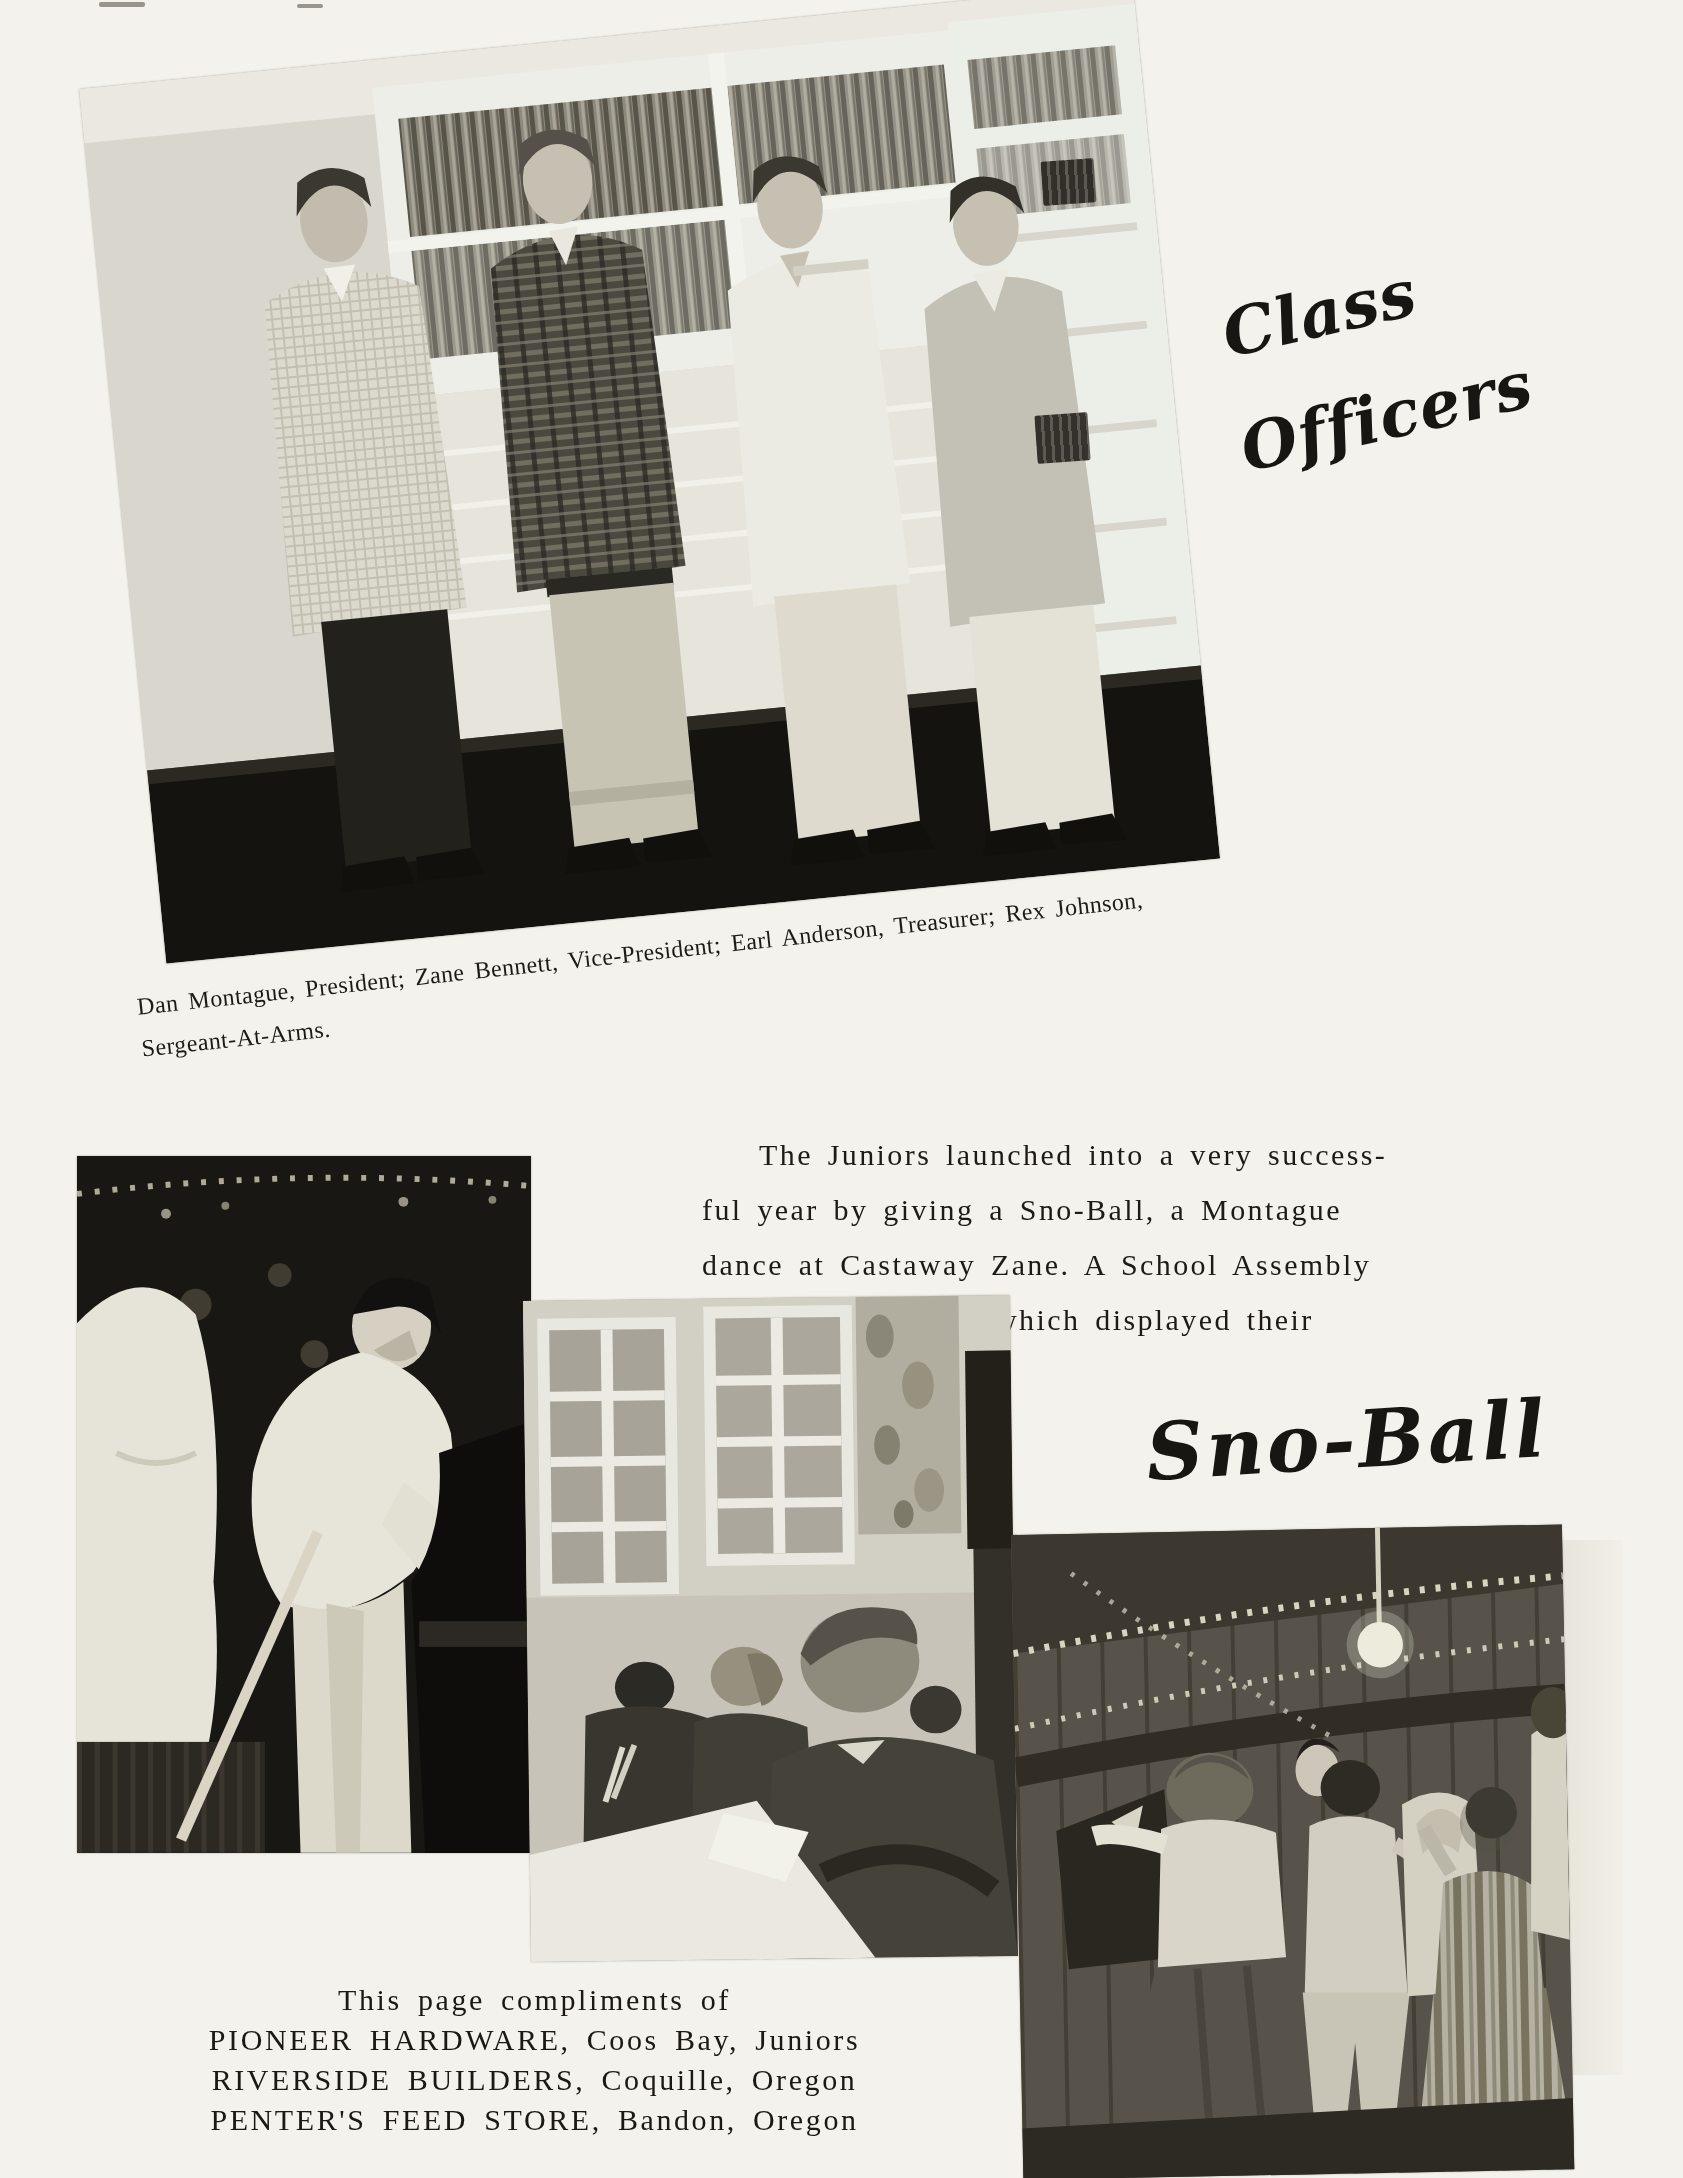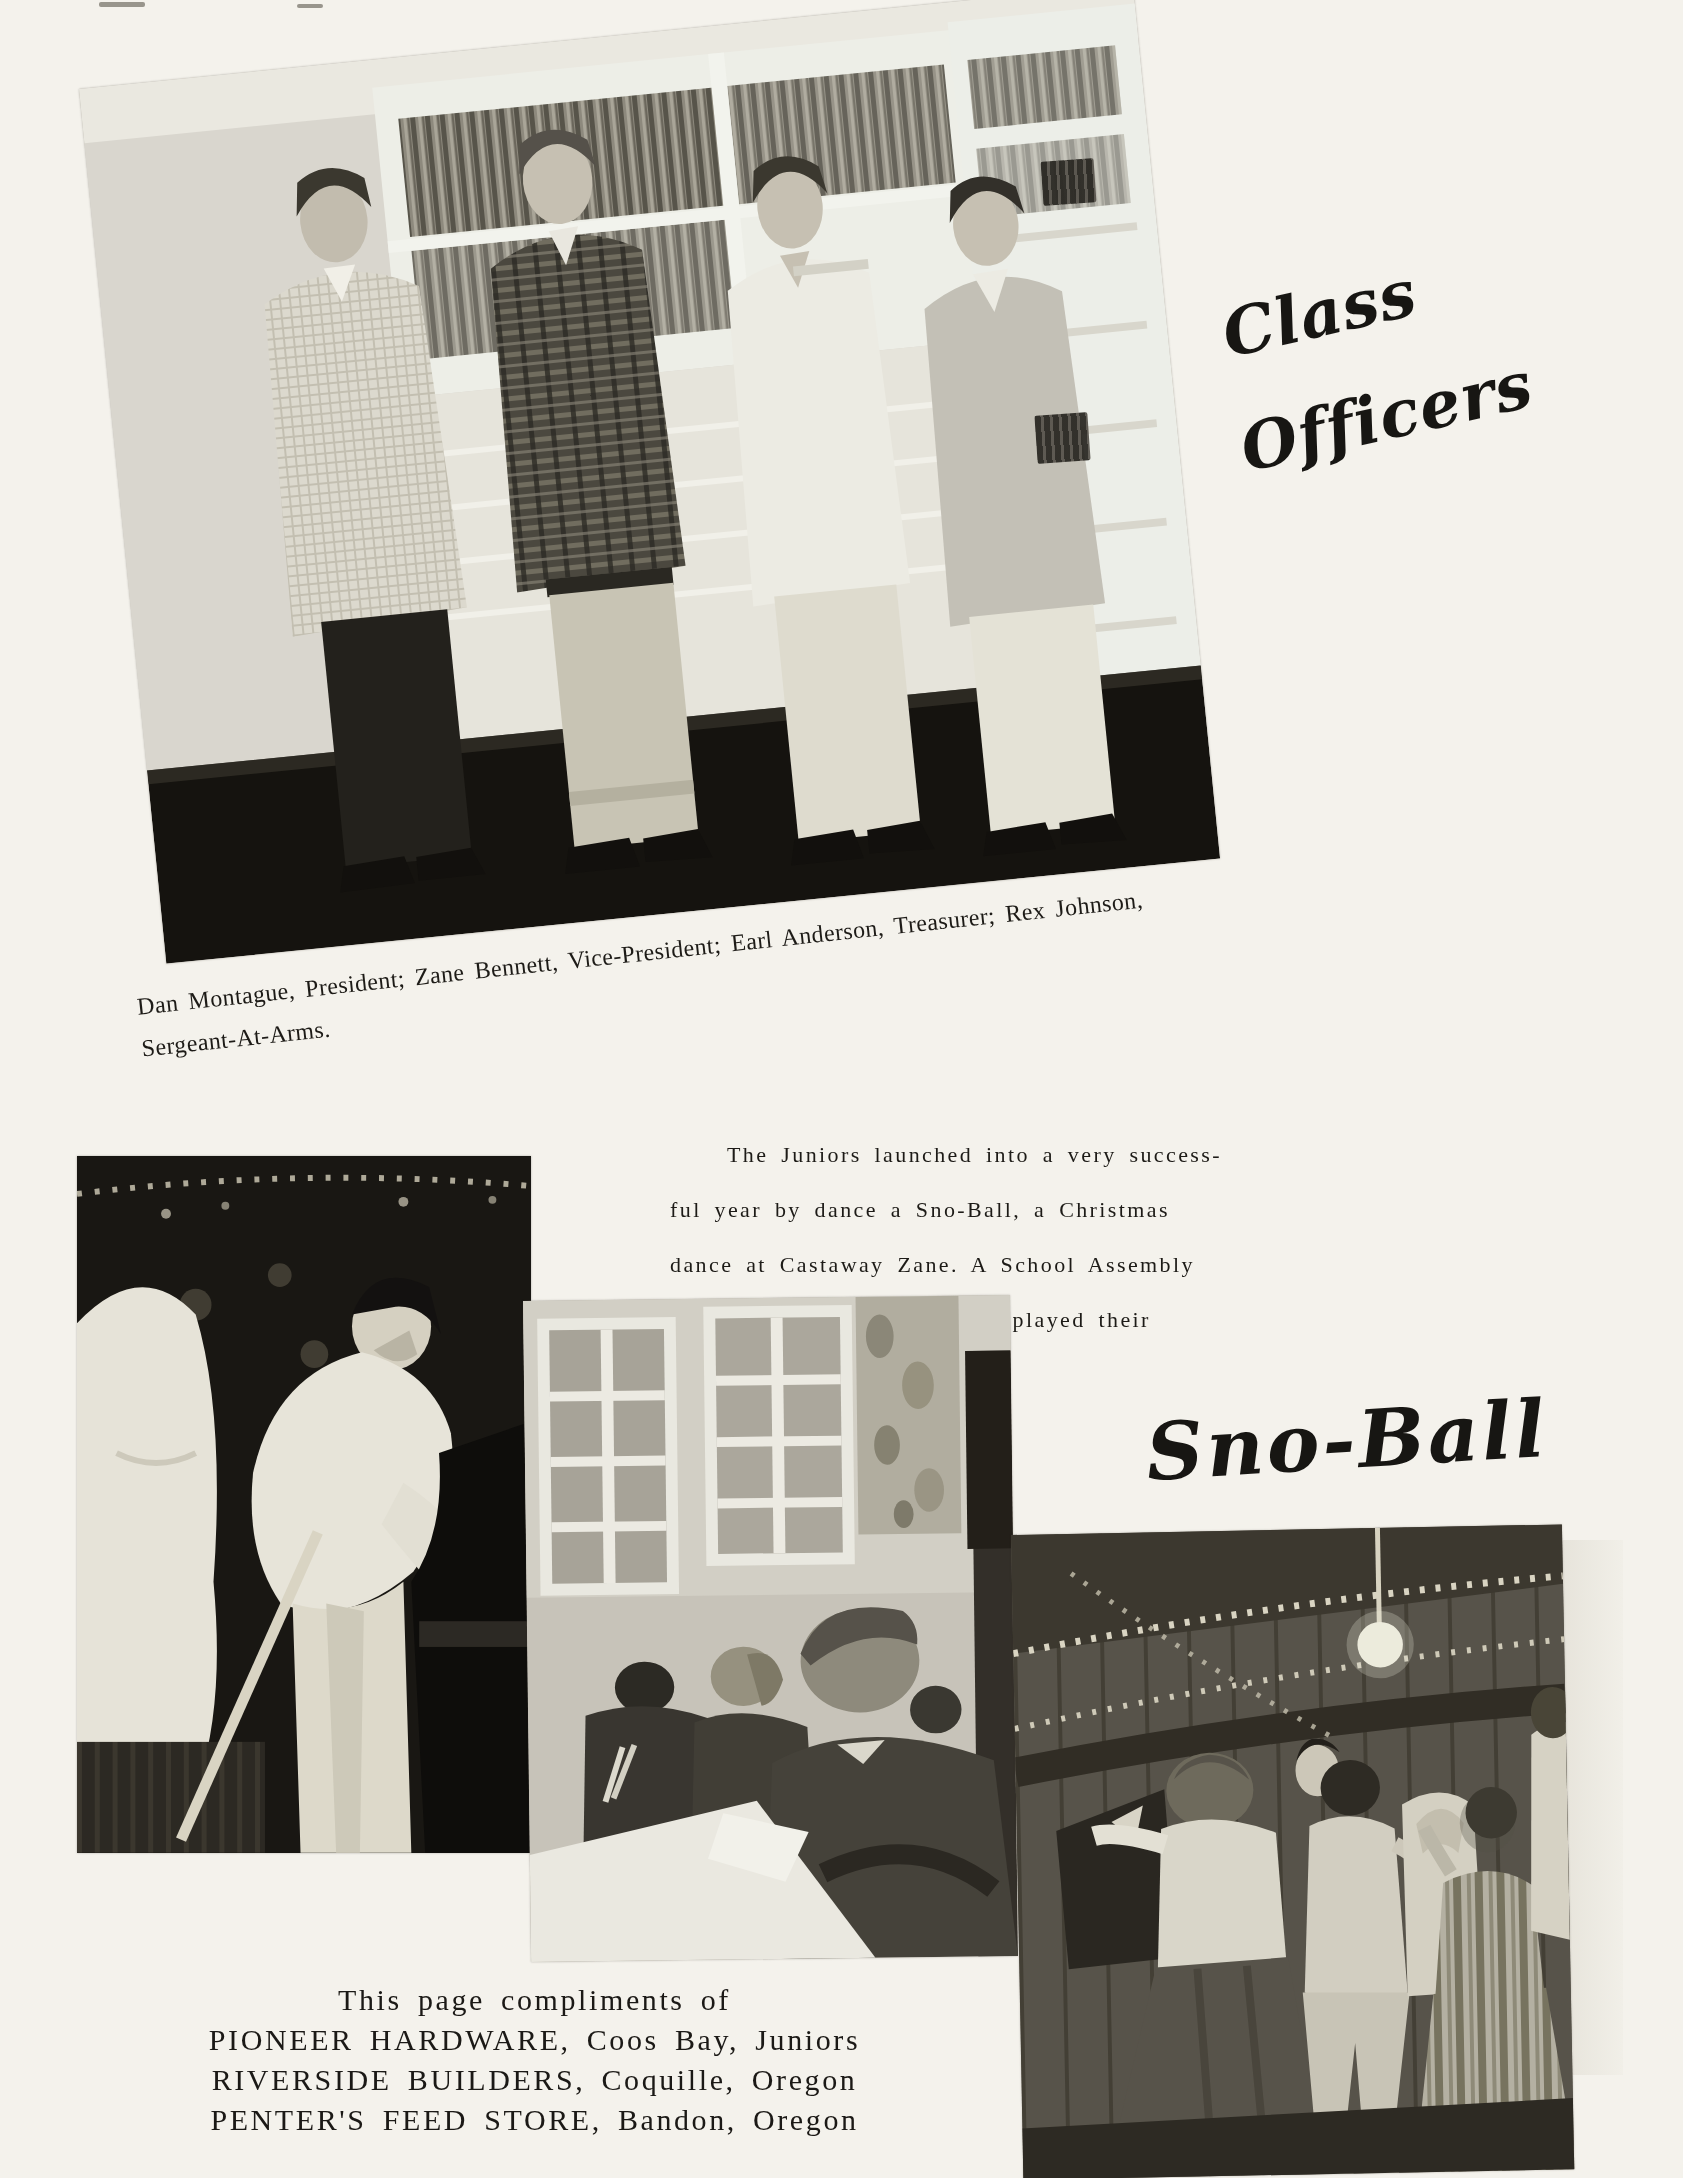--- a/index.html
+++ b/index.html
@@ -20,22 +20,22 @@
   }
   #class-word{left:1221px;top:275px;font-size:65px;transform:rotate(-13deg);letter-spacing:1px;}
   #officers-word{left:1238px;top:378px;font-size:65px;transform:rotate(-13deg);letter-spacing:1px;}
   #snoball-word{left:1146px;top:1394px;font-size:79px;transform:rotate(-3.5deg);letter-spacing:3px;}
   #caption{
     position:absolute;left:135px;top:986px;width:1168px;
     transform:rotate(-6.1deg);transform-origin:top left;
     font-size:24px;letter-spacing:0.4px;word-spacing:4px;line-height:42px;color:#1d1b17;
   }
   #paragraph{
-    position:absolute;left:670px;top:1127px;width:752px;
-    font-size:22px;line-height:55px;letter-spacing:2.4px;word-spacing:5px;color:#1d1b17;
+    position:absolute;left:702px;top:1127px;width:752px;
+    font-size:30px;line-height:55px;letter-spacing:2.4px;word-spacing:5px;color:#1d1b17;
   }
   #paragraph .pline:first-child{padding-left:57px;}
   #sponsors{
     position:absolute;left:168px;top:1980px;width:733px;text-align:center;
     font-size:30px;line-height:40px;letter-spacing:2.6px;word-spacing:6px;color:#1b1916;
   }
   .ink-mark{
     position:absolute;width:53px;height:44px;background:
       repeating-linear-gradient(90deg,#26241f 0 6px,#55514a 6px 9px);
     opacity:.92;border-radius:2px;
@@ -161,21 +161,21 @@
 <div class="script-title" id="officers-word">Officers</div>
 <div class="script-title" id="snoball-word">Sno-Ball</div>
 
 <div id="caption">
   <div>Dan Montague, President; Zane Bennett, Vice-President; Earl Anderson, Treasurer; Rex Johnson,</div>
   <div>Sergeant-At-Arms.</div>
 </div>
 
 <div id="paragraph">
   <div class="pline">The Juniors launched into a very success-</div>
-  <div class="pline">ful year by dance a Sno-Ball, a Christmas</div>
+  <div class="pline">ful year by giving a Sno-Ball, a Montague</div>
   <div class="pline">dance at Castaway Zane.  A School Assembly</div>
   <div class="pline">was also presented which displayed their</div>
   <div class="pline">varied talent.</div>
 </div>
 
 <div class="photo" id="photo2" role="img" aria-label="Student in white leaning with a pole at a dark dance hall">
   <svg width="454" height="697" viewBox="0 0 459 704">
     <defs>
       <pattern id="pleat" width="18" height="120" patternUnits="userSpaceOnUse">
         <rect width="18" height="120" fill="#2c2923"></rect>

